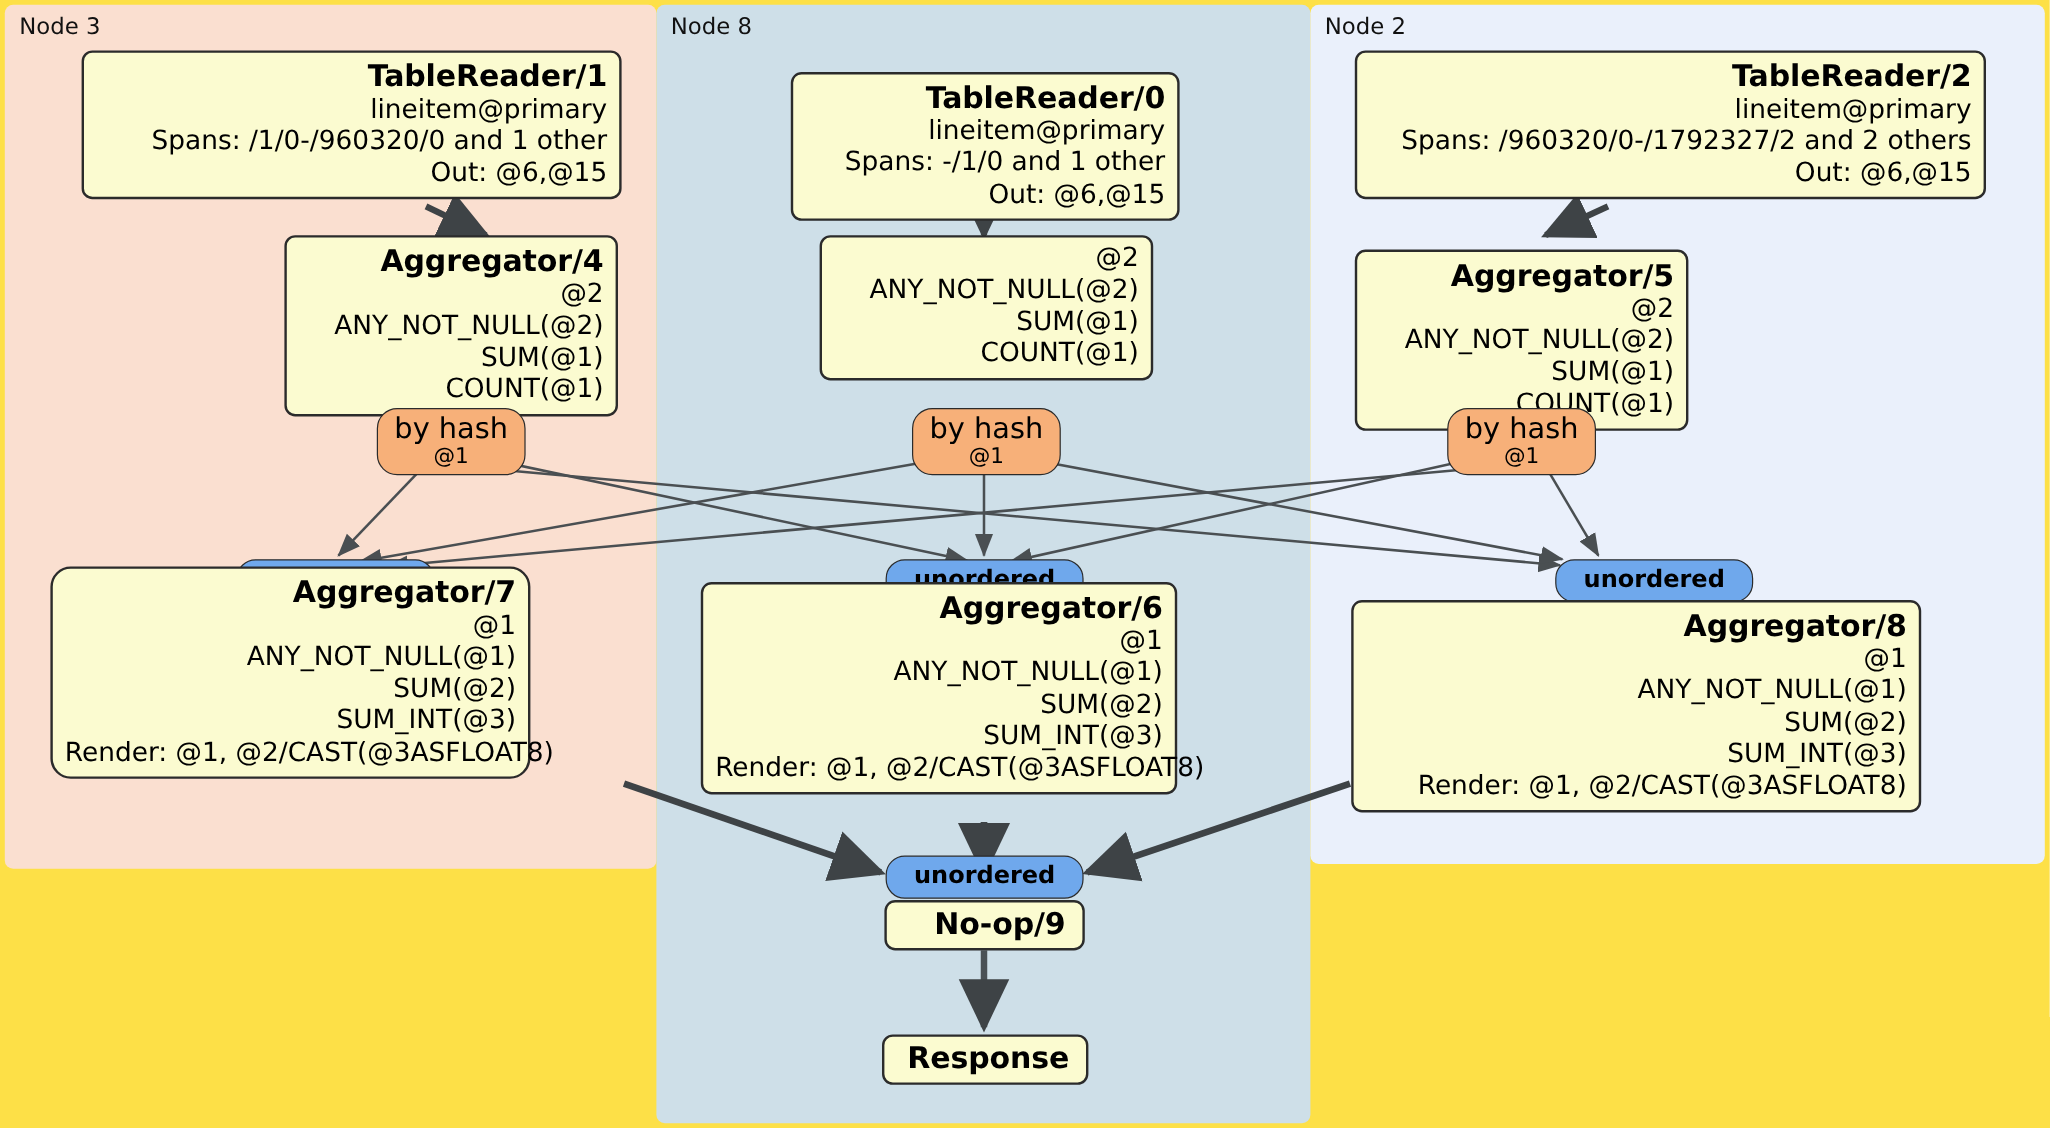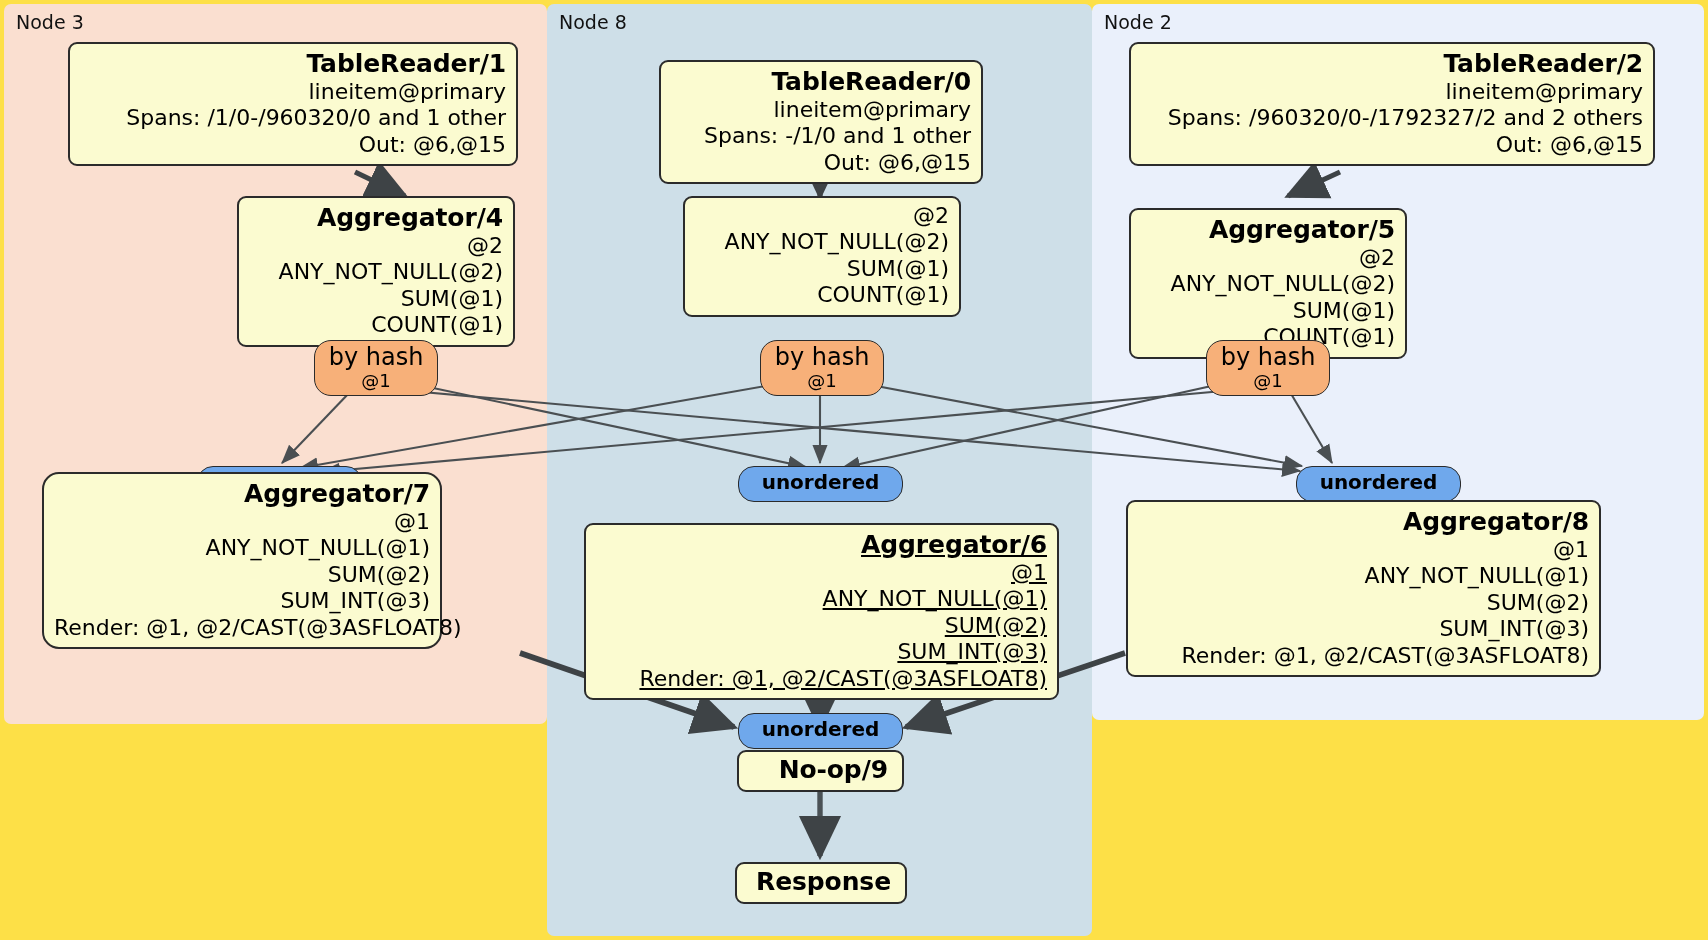--- a/index.html
+++ b/index.html
@@ -234,21 +234,21 @@
 
   <div class="proc" style="left:42px; top:472px; width:400px;border-radius:17px;">
     <div class="title">Aggregator/7</div>
     <div class="line">@1</div>
     <div class="line">ANY_NOT_NULL(@1)</div>
     <div class="line">SUM(@2)</div>
     <div class="line">SUM_INT(@3)</div>
     <div class="line">Render: @1, @2/CAST(@3ASFLOAT8)</div>
   </div>
 
-  <div class="proc" style="left:584px; top:523px; width:475px;text-decoration:underline;">
+  <div class="proc" style="left:584px; top:485px; width:397px;">
     <div class="title">Aggregator/6</div>
     <div class="line">@1</div>
     <div class="line">ANY_NOT_NULL(@1)</div>
     <div class="line">SUM(@2)</div>
     <div class="line">SUM_INT(@3)</div>
     <div class="line">Render: @1, @2/CAST(@3ASFLOAT8)</div>
   </div>
 
   <div class="proc" style="left:1126px; top:500px; width:475px;">
     <div class="title">Aggregator/8</div>

